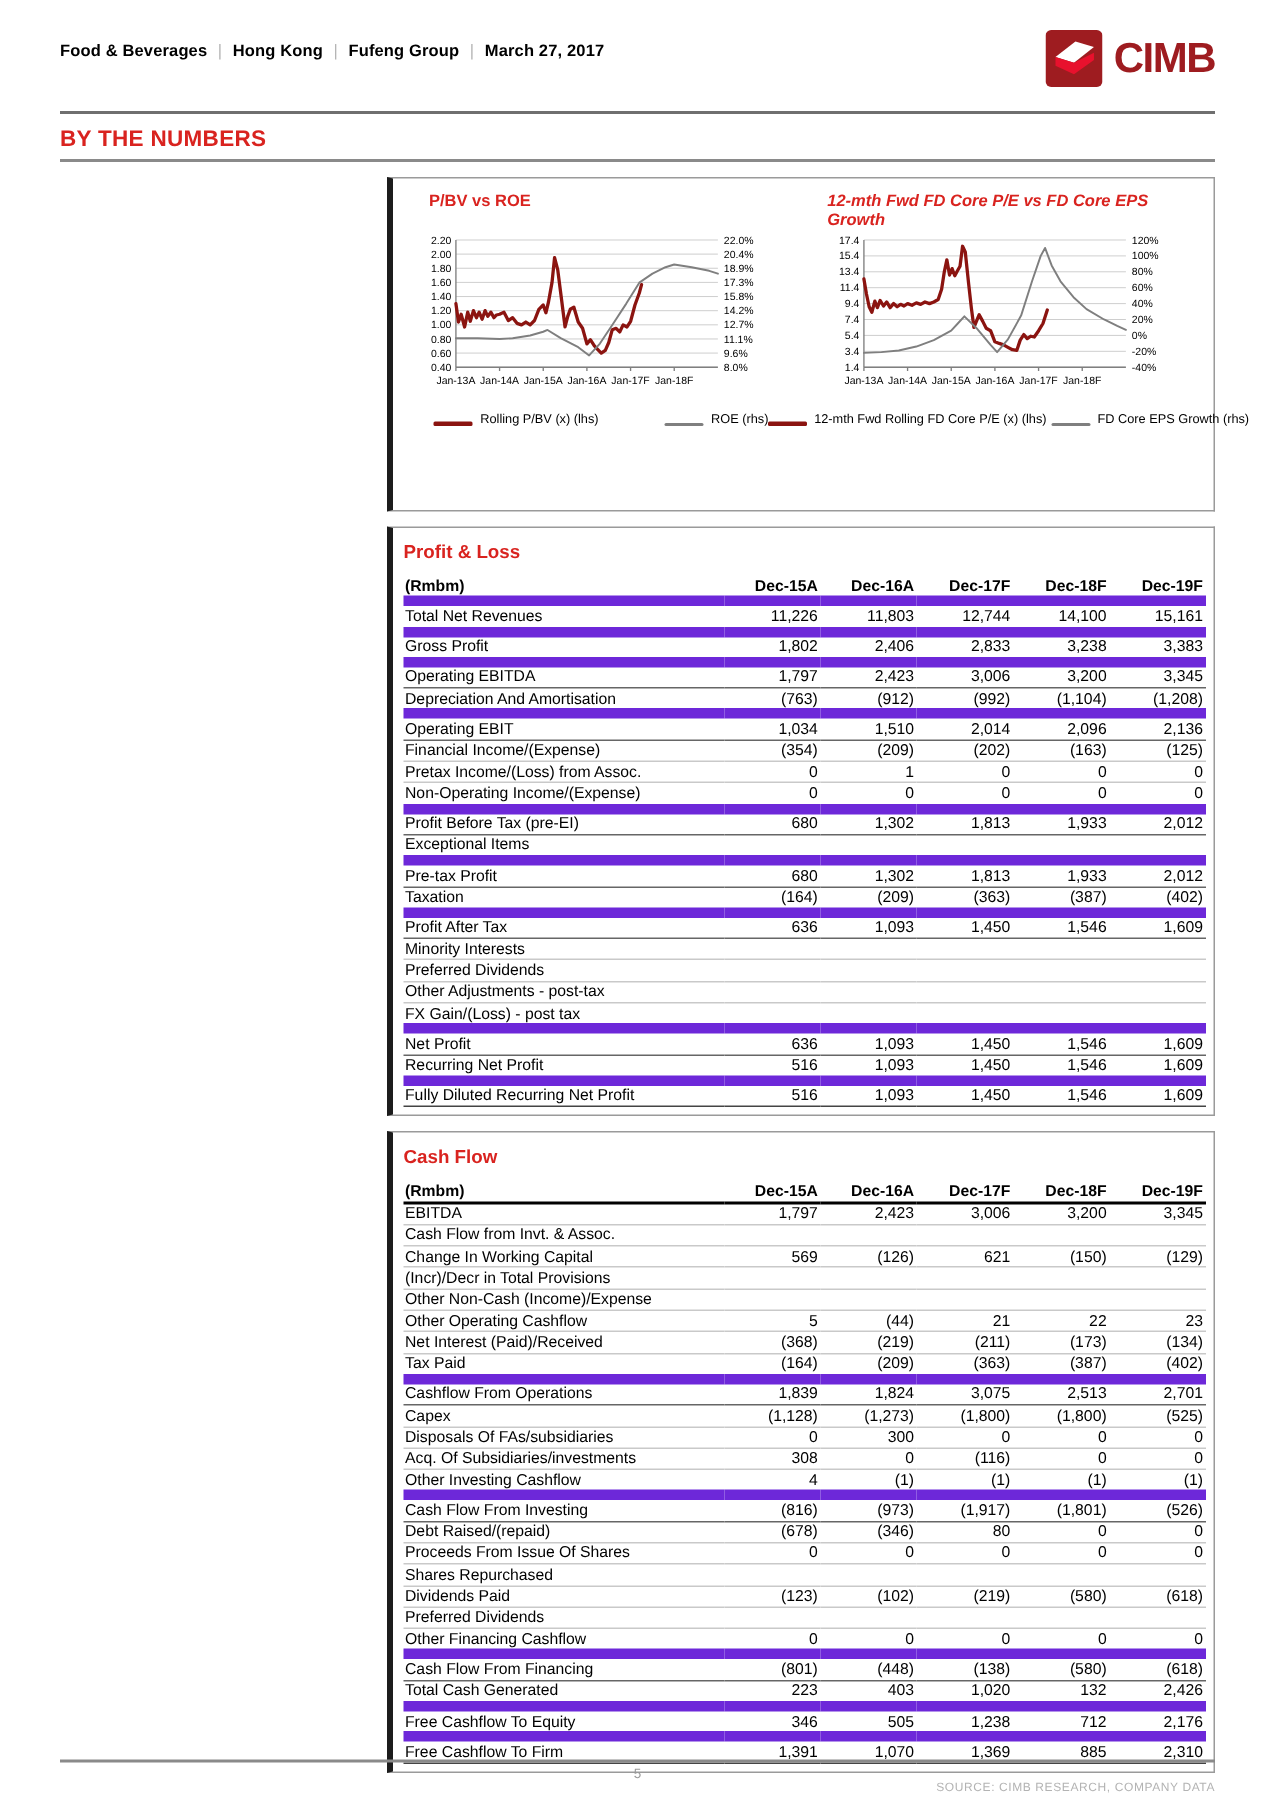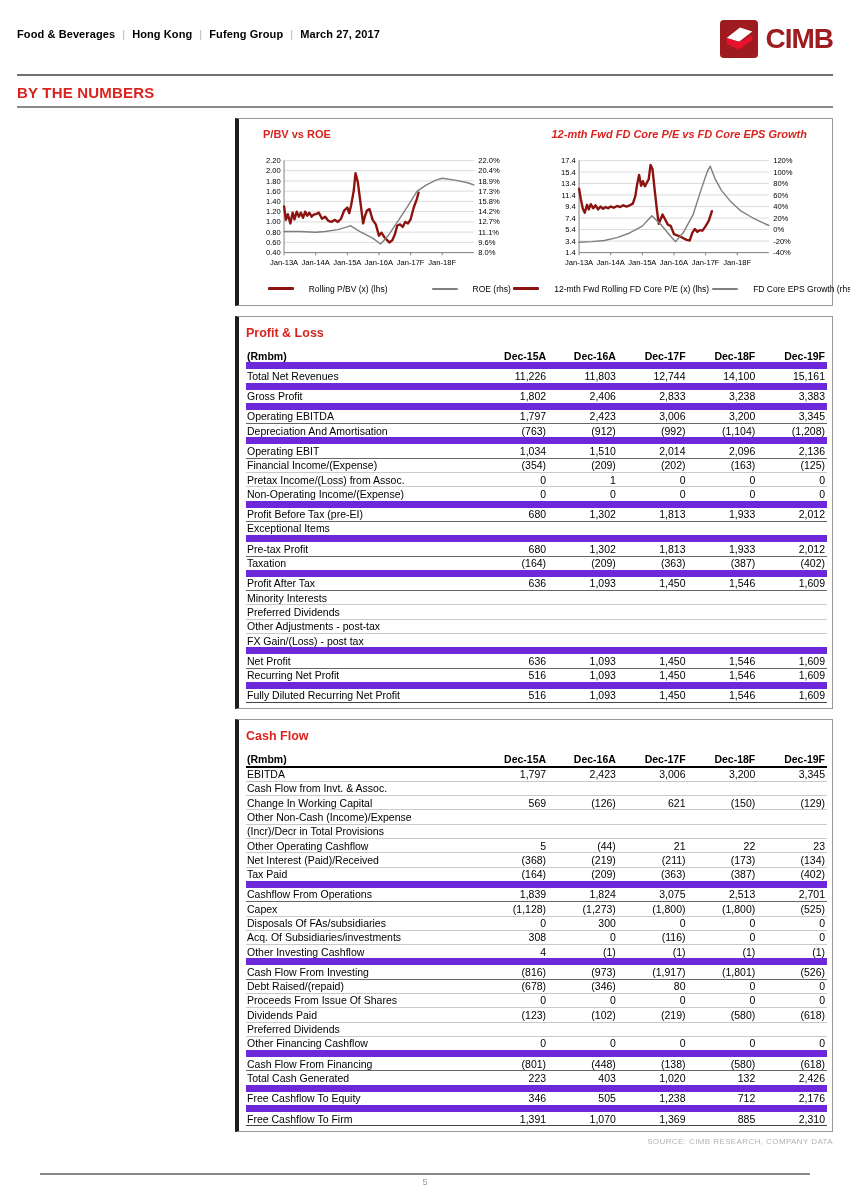--- a/index.html
+++ b/index.html
@@ -7,50 +7,50 @@
     --darkred:#8B1410;
     --gray-line:#7f7f7f;
     --logo-red:#9E1C20;
   }
   *{margin:0;padding:0;box-sizing:border-box;}
   html,body{background:#fff;}
   body{
     width:850px;height:1201px;position:relative;overflow:hidden;
     font-family:"Liberation Sans", sans-serif;color:#000;
   }
-  .page{padding:0 17px;position:relative;height:100%;}
+  .page{padding:0 40px;position:relative;height:100%;}
 
   
   .rpt-header{display:flex;justify-content:space-between;align-items:flex-start;padding-top:20px;}
   .meta{font-size:11px;font-weight:700;padding-top:8px;letter-spacing:.1px;}
   .meta .sep{color:#b5b5b5;font-weight:400;padding:0 7px;}
   .logo{display:flex;align-items:center;gap:7px;}
   .logo-mark{width:38px;height:38px;}
   .logo-text{font-size:28px;font-weight:800;color:var(--logo-red);letter-spacing:-1px;}
 
   .rule-thick{border:none;border-top:2px solid #6f6f6f;margin-top:16px;}
   h1.section-title{color:var(--red);font-size:15px;font-weight:800;margin-top:8px;letter-spacing:.2px;}
   .rule-thin{border:none;border-top:2px solid #8a8a8a;margin-top:5px;}
 
   
   .panel{
     margin-left:218px;margin-top:10px;
     border:1px solid #9a9a9a;border-left:4px solid #1c1c1c;
     background:#fff;
   }
-  .charts-panel{display:flex;gap:6px;padding:9px 4px 3px 6px;height:188px;}
+  .charts-panel{display:flex;gap:6px;padding:9px 4px 3px 6px;height:223px;}
   .chart{flex:1;display:flex;flex-direction:column;min-width:0;}
   .chart-title{color:var(--red);font-size:11px;font-weight:800;min-height:27px;line-height:1.18;}
   .chart-title.left{padding-left:18px;}
   .chart-title.center{padding:0 12px;font-style:italic;}
   .chart svg{width:100%;display:block;font-family:inherit;}
   .legend{display:flex;justify-content:center;font-size:8.5px;color:#000;margin-top:1px;}
   .legend.row{gap:44px;}
   .legend.stack{flex-direction:row;align-items:center;gap:3px;}
-  .legend-item{display:flex;align-items:center;gap:15px;white-space:nowrap;}
+  .legend-item{display:flex;align-items:flex-end;gap:5px;white-space:nowrap;}
   .swatch{width:26px;display:inline-block;border-radius:1px;}
 
   
   .table-panel{padding:6px 5px 5px 7px;}
   h2.tbl-title{color:var(--red);font-size:12.5px;font-weight:800;margin:3px 0 9px 0;}
   table{width:100%;border-collapse:collapse;font-size:10.5px;table-layout:fixed;}
   th,td{line-height:12.3px;padding:0.5px 2px 0.5px 0;text-align:right;font-weight:400;
         white-space:nowrap;overflow:hidden;}
   th{font-weight:700;border-bottom:2px solid #000;}
   .lbl{text-align:left;padding-left:1px;}
@@ -445,29 +445,29 @@
           </tr>
           <tr>
             <td class="lbl">Change In Working Capital</td>
             <td>569</td>
             <td>(126)</td>
             <td>621</td>
             <td>(150)</td>
             <td>(129)</td>
           </tr>
           <tr>
+            <td class="lbl">(Incr)/Decr in Total Provisions</td>
+            <td></td>
+            <td></td>
+            <td></td>
+            <td></td>
+            <td></td>
+          </tr>
+          <tr>
             <td class="lbl">Other Non-Cash (Income)/Expense</td>
-            <td></td>
-            <td></td>
-            <td></td>
-            <td></td>
-            <td></td>
-          </tr>
-          <tr>
-            <td class="lbl">(Incr)/Decr in Total Provisions</td>
             <td></td>
             <td></td>
             <td></td>
             <td></td>
             <td></td>
           </tr>
           <tr>
             <td class="lbl">Other Operating Cashflow</td>
             <td>5</td>
             <td>(44)</td>
@@ -549,20 +549,28 @@
           </tr>
           <tr>
             <td class="lbl">Proceeds From Issue Of Shares</td>
             <td>0</td>
             <td>0</td>
             <td>0</td>
             <td>0</td>
             <td>0</td>
           </tr>
           <tr>
+            <td class="lbl">Shares Repurchased</td>
+            <td></td>
+            <td></td>
+            <td></td>
+            <td></td>
+            <td></td>
+          </tr>
+          <tr>
             <td class="lbl">Dividends Paid</td>
             <td>(123)</td>
             <td>(102)</td>
             <td>(219)</td>
             <td>(580)</td>
             <td>(618)</td>
           </tr>
           <tr>
             <td class="lbl">Preferred Dividends</td>
             <td></td>

